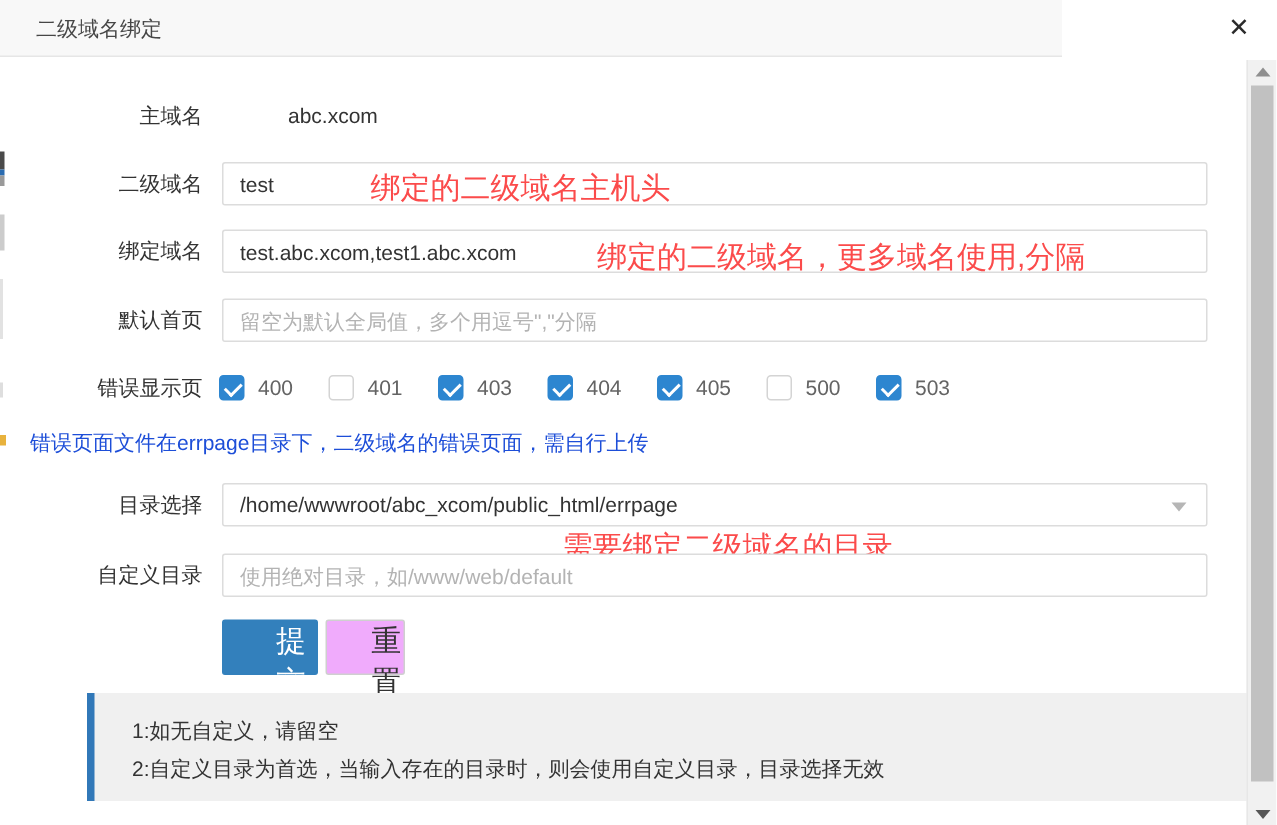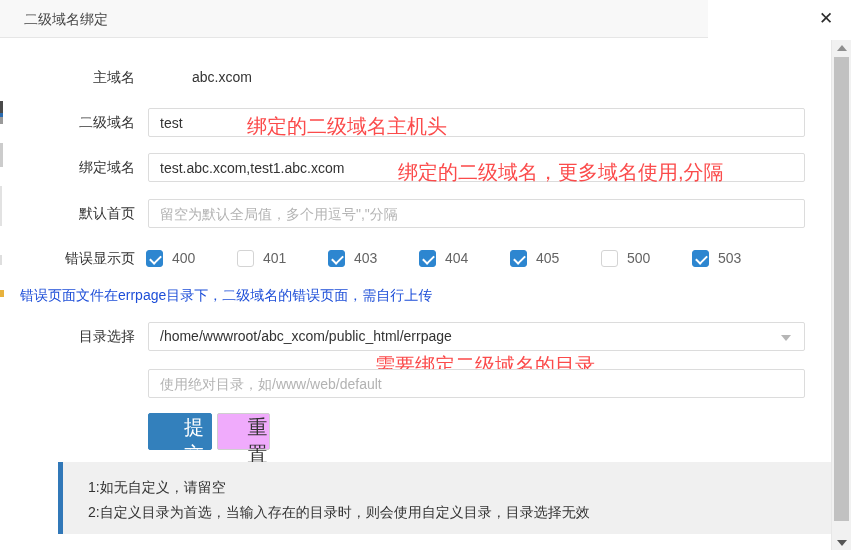--- a/index.html
+++ b/index.html
@@ -51,21 +51,21 @@
     border:1px solid #dcdcdc;border-radius:2px;background:#fff;
     padding:2px 11px;font-size:14px;color:#333;outline:none;
     font-family:"Liberation Sans","DejaVu Sans",sans-serif;
   }
   .tinput::placeholder{color:#b3b3b3;opacity:1;}
   .annotation{
     position:absolute;font-size:20px;color:var(--annotation-red);
     white-space:nowrap;pointer-events:none;
   }
   
-  .cb-group{position:absolute;left:146px;top:0;display:flex;align-items:center;gap:18px;}
+  .cb-group{position:absolute;left:146px;top:0;display:flex;align-items:center;}
   .cb-item{display:flex;align-items:center;margin-right:21px;}
   .cb{
     position:relative;width:17px;height:17px;border:1px solid #d4d4d4;
     border-radius:3px;background:#fff;margin-right:9px;cursor:pointer;flex:0 0 17px;
   }
   .cb.checked{background:var(--checkbox-blue);border-color:var(--checkbox-blue);}
   .cb.checked::after{
     content:"";position:absolute;left:3px;top:4px;width:9px;height:5px;
     border-left:2px solid #fff;border-bottom:2px solid #fff;
     transform:rotate(-45deg);
@@ -202,20 +202,21 @@
   <div class="row" style="top:284px;height:29px;line-height:29px;">
     <div class="row-label">目录选择</div>
     <div class="fselect">
       <span>/home/wwwroot/abc_xcom/public_html/errpage</span>
       <span class="caret"></span>
     </div>
     <div class="annotation" style="left:375px;top:29px;">需要绑定二级域名的目录</div>
   </div>
 
   <div class="row" style="top:331px;height:29px;line-height:29px;">
+    <div class="row-label">自定义目录</div>
     <input class="tinput" type="text" placeholder="使用绝对目录，如/www/web/default" style="">
   </div>
 
   <div class="row" style="top:375px;height:37px;">
     <button class="btn btn-submit">提交</button>
     <button class="btn btn-reset">重置</button>
   </div>
 
   <div class="note-box">
     <div>1:如无自定义，请留空</div>

